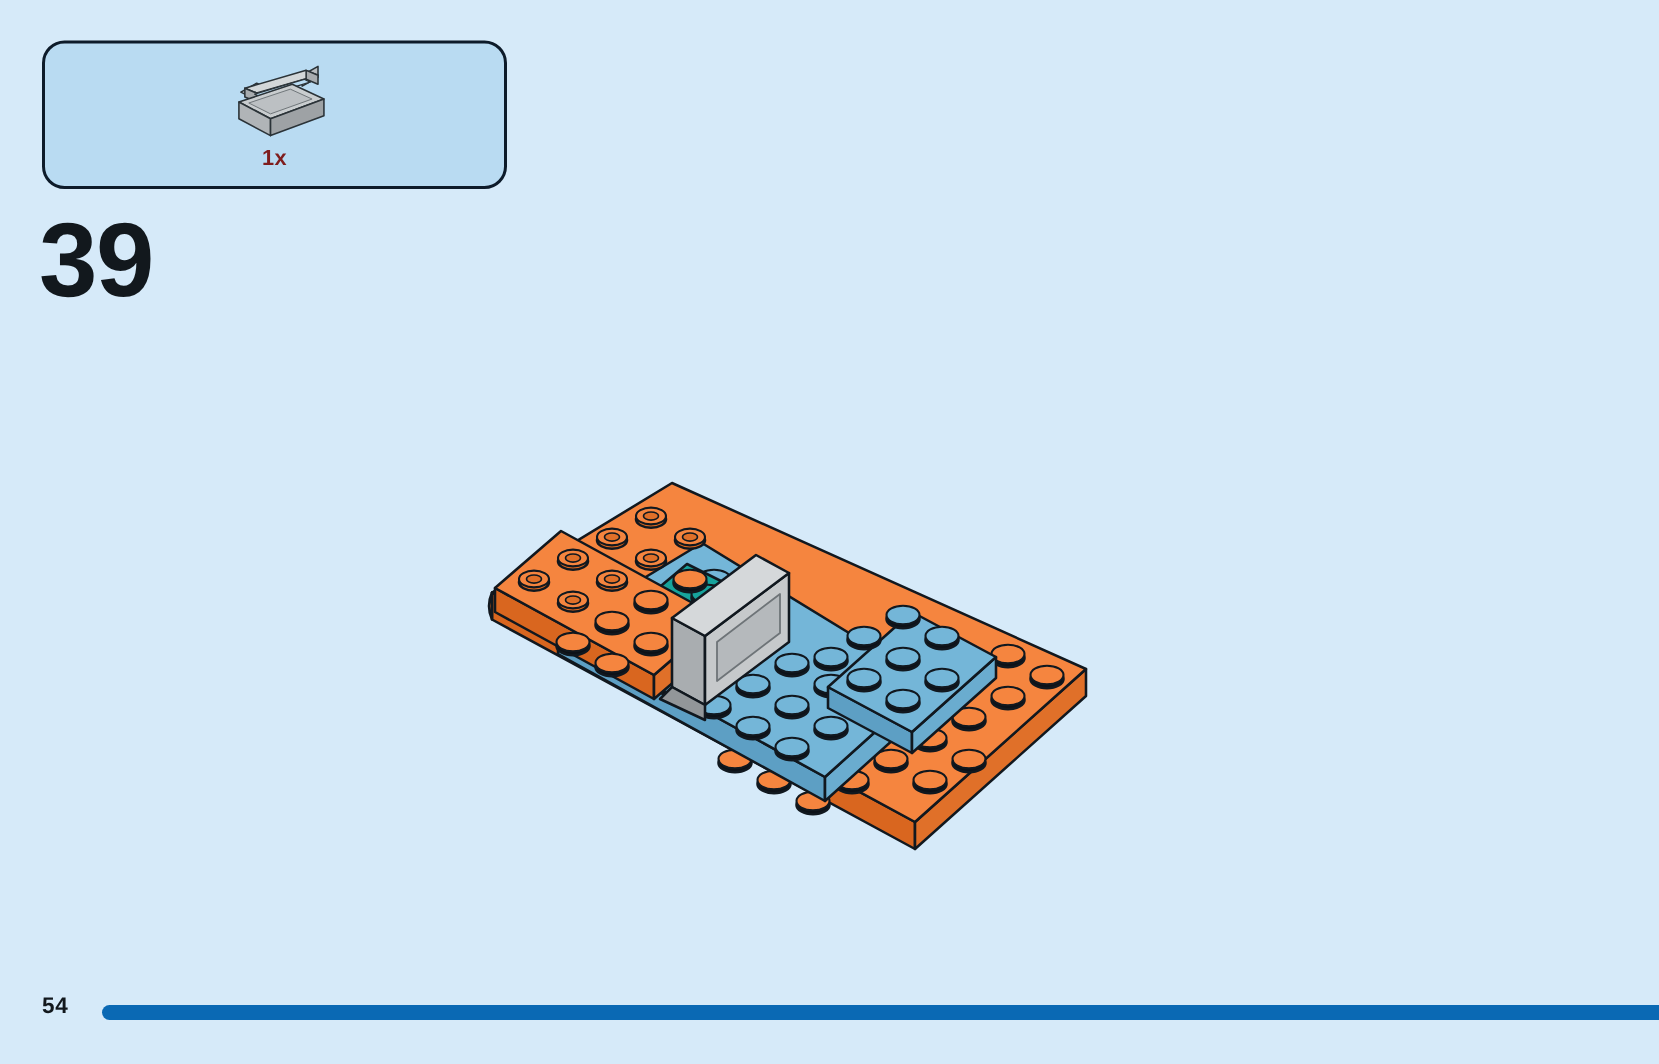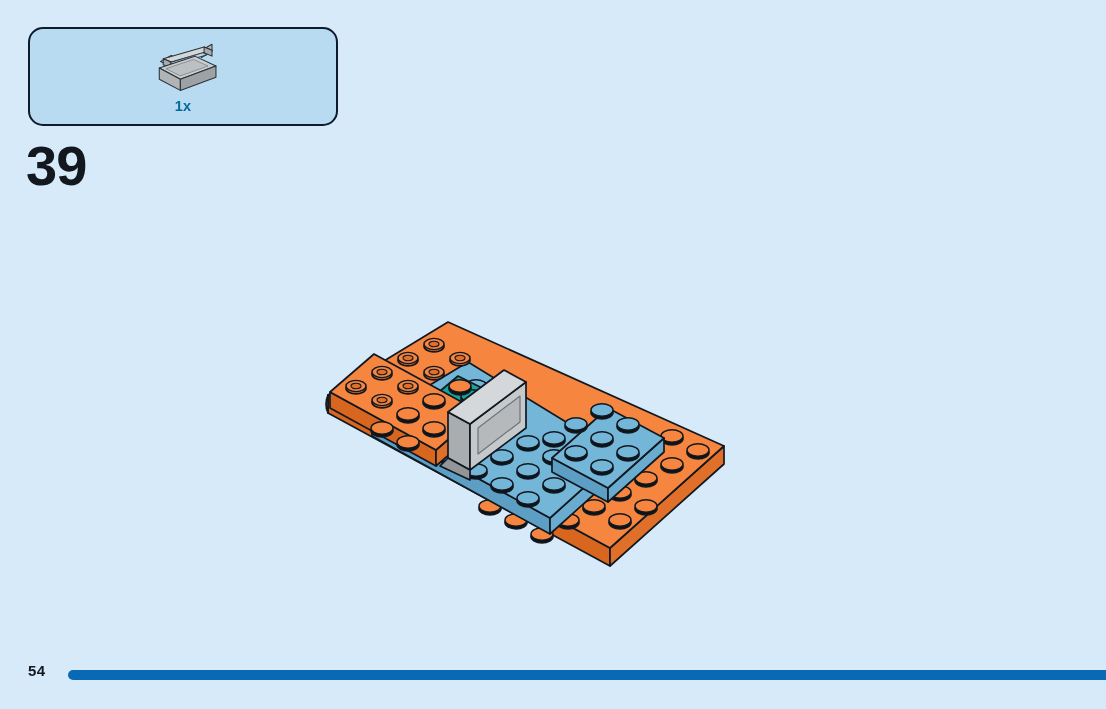--- a/index.html
+++ b/index.html
@@ -39,31 +39,31 @@
     justify-content: center;
   }
   #part-icon {
     width: 80px;
     height: 58px;
     display: block;
   }
   #part-qty {
     font-size: 14.5px;
     font-weight: bold;
-    color: #0369a1;
+    color: #7f1d1d;
     letter-spacing: 0.2px;
     margin-top: 1px;
   }
 
   
   #step-number {
     position: absolute;
     left: 26px;
     top: 138px;
-    font-size: 56px;
+    font-size: 70px;
     font-weight: bold;
     color: #12181d;
     letter-spacing: -1px;
     line-height: 1;
   }
 
   
   #build-illustration {
     position: absolute;
     left: 320px;

